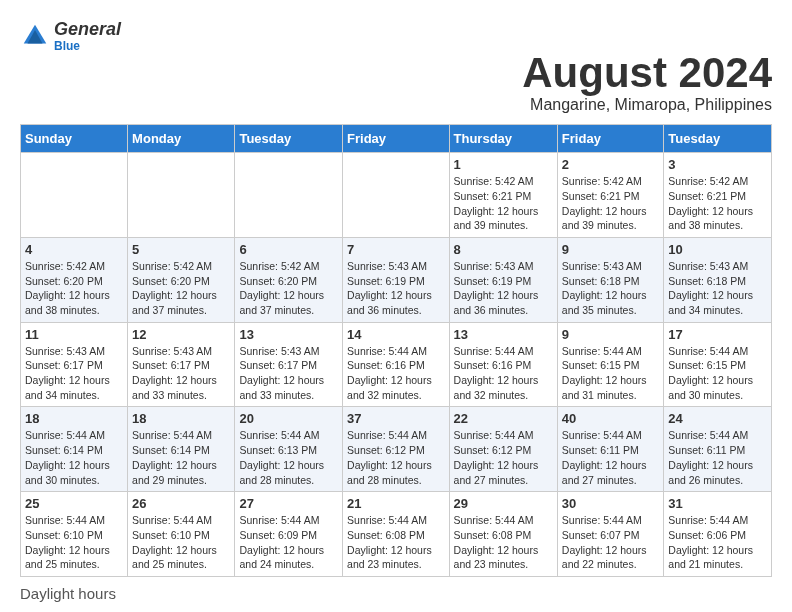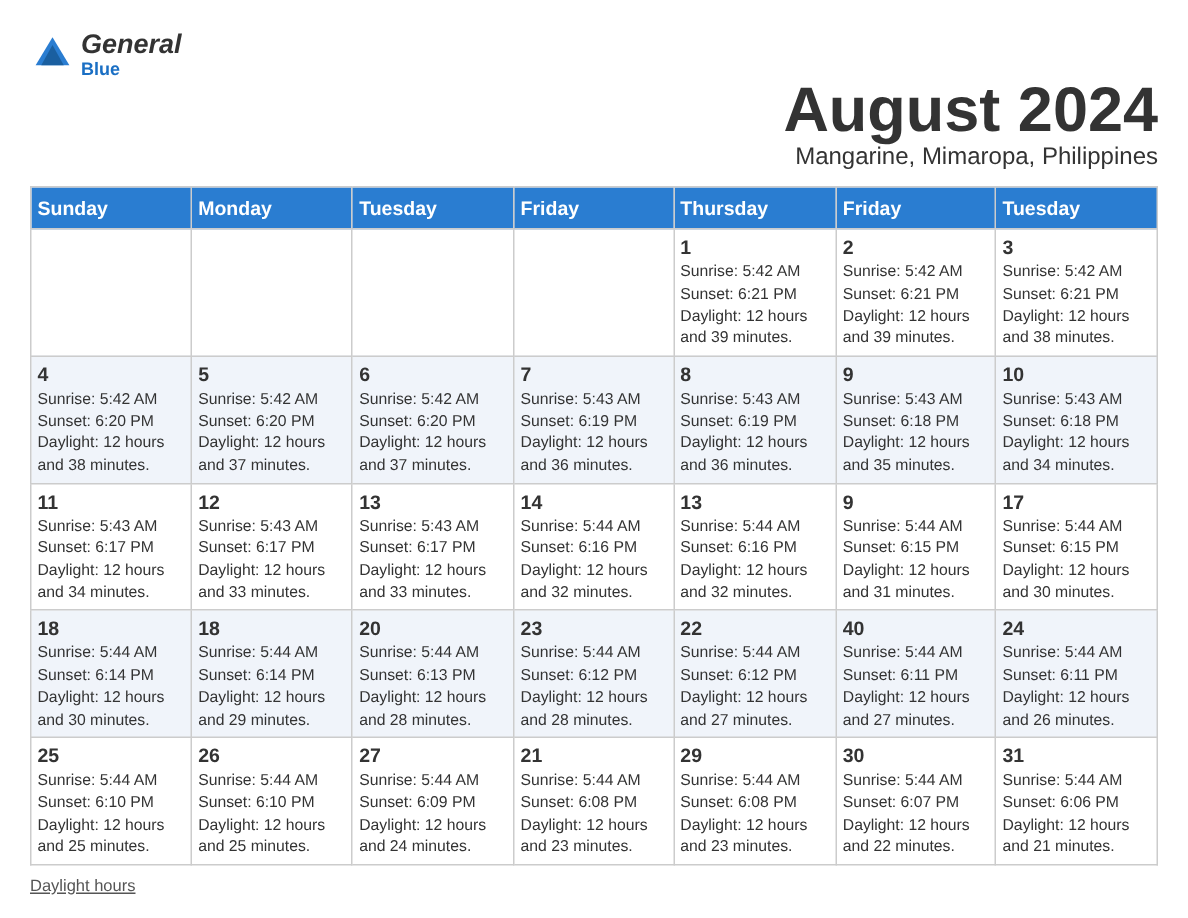--- a/index.html
+++ b/index.html
@@ -88,23 +88,22 @@
       margin-bottom: 2px;
     }
     .day-info {
       line-height: 1.4;
     }
     td.empty {
       background: #fff;
     }
     .footer {
       margin-top: 8px;
-      font-size: 11px;
+      font-size: 15px;
       color: #555;
-      text-decoration: underline;
     }
   </style>
 </head>
 <body>
 
 <div class="header">
   <div class="logo">
     <svg class="logo-icon" viewBox="0 0 40 40" xmlns="http://www.w3.org/2000/svg">
       <polygon points="20,5 35,30 5,30" fill="#2a7dd1"></polygon>
       <polygon points="20,12 30,30 10,30" fill="#1a5fa0"></polygon>
@@ -258,21 +257,21 @@
 Sunset: 6:14 PM
 Daylight: 12 hours and 29 minutes.</div>
         </td>
         <td>
           <span class="day-number">20</span>
           <div class="day-info" style="white-space: pre-line;">Sunrise: 5:44 AM
 Sunset: 6:13 PM
 Daylight: 12 hours and 28 minutes.</div>
         </td>
         <td>
-          <span class="day-number">23</span>
+          <span class="day-number">37</span>
           <div class="day-info" style="white-space: pre-line;">Sunrise: 5:44 AM
 Sunset: 6:12 PM
 Daylight: 12 hours and 28 minutes.</div>
         </td>
         <td>
           <span class="day-number">22</span>
           <div class="day-info" style="white-space: pre-line;">Sunrise: 5:44 AM
 Sunset: 6:12 PM
 Daylight: 12 hours and 27 minutes.</div>
         </td>

